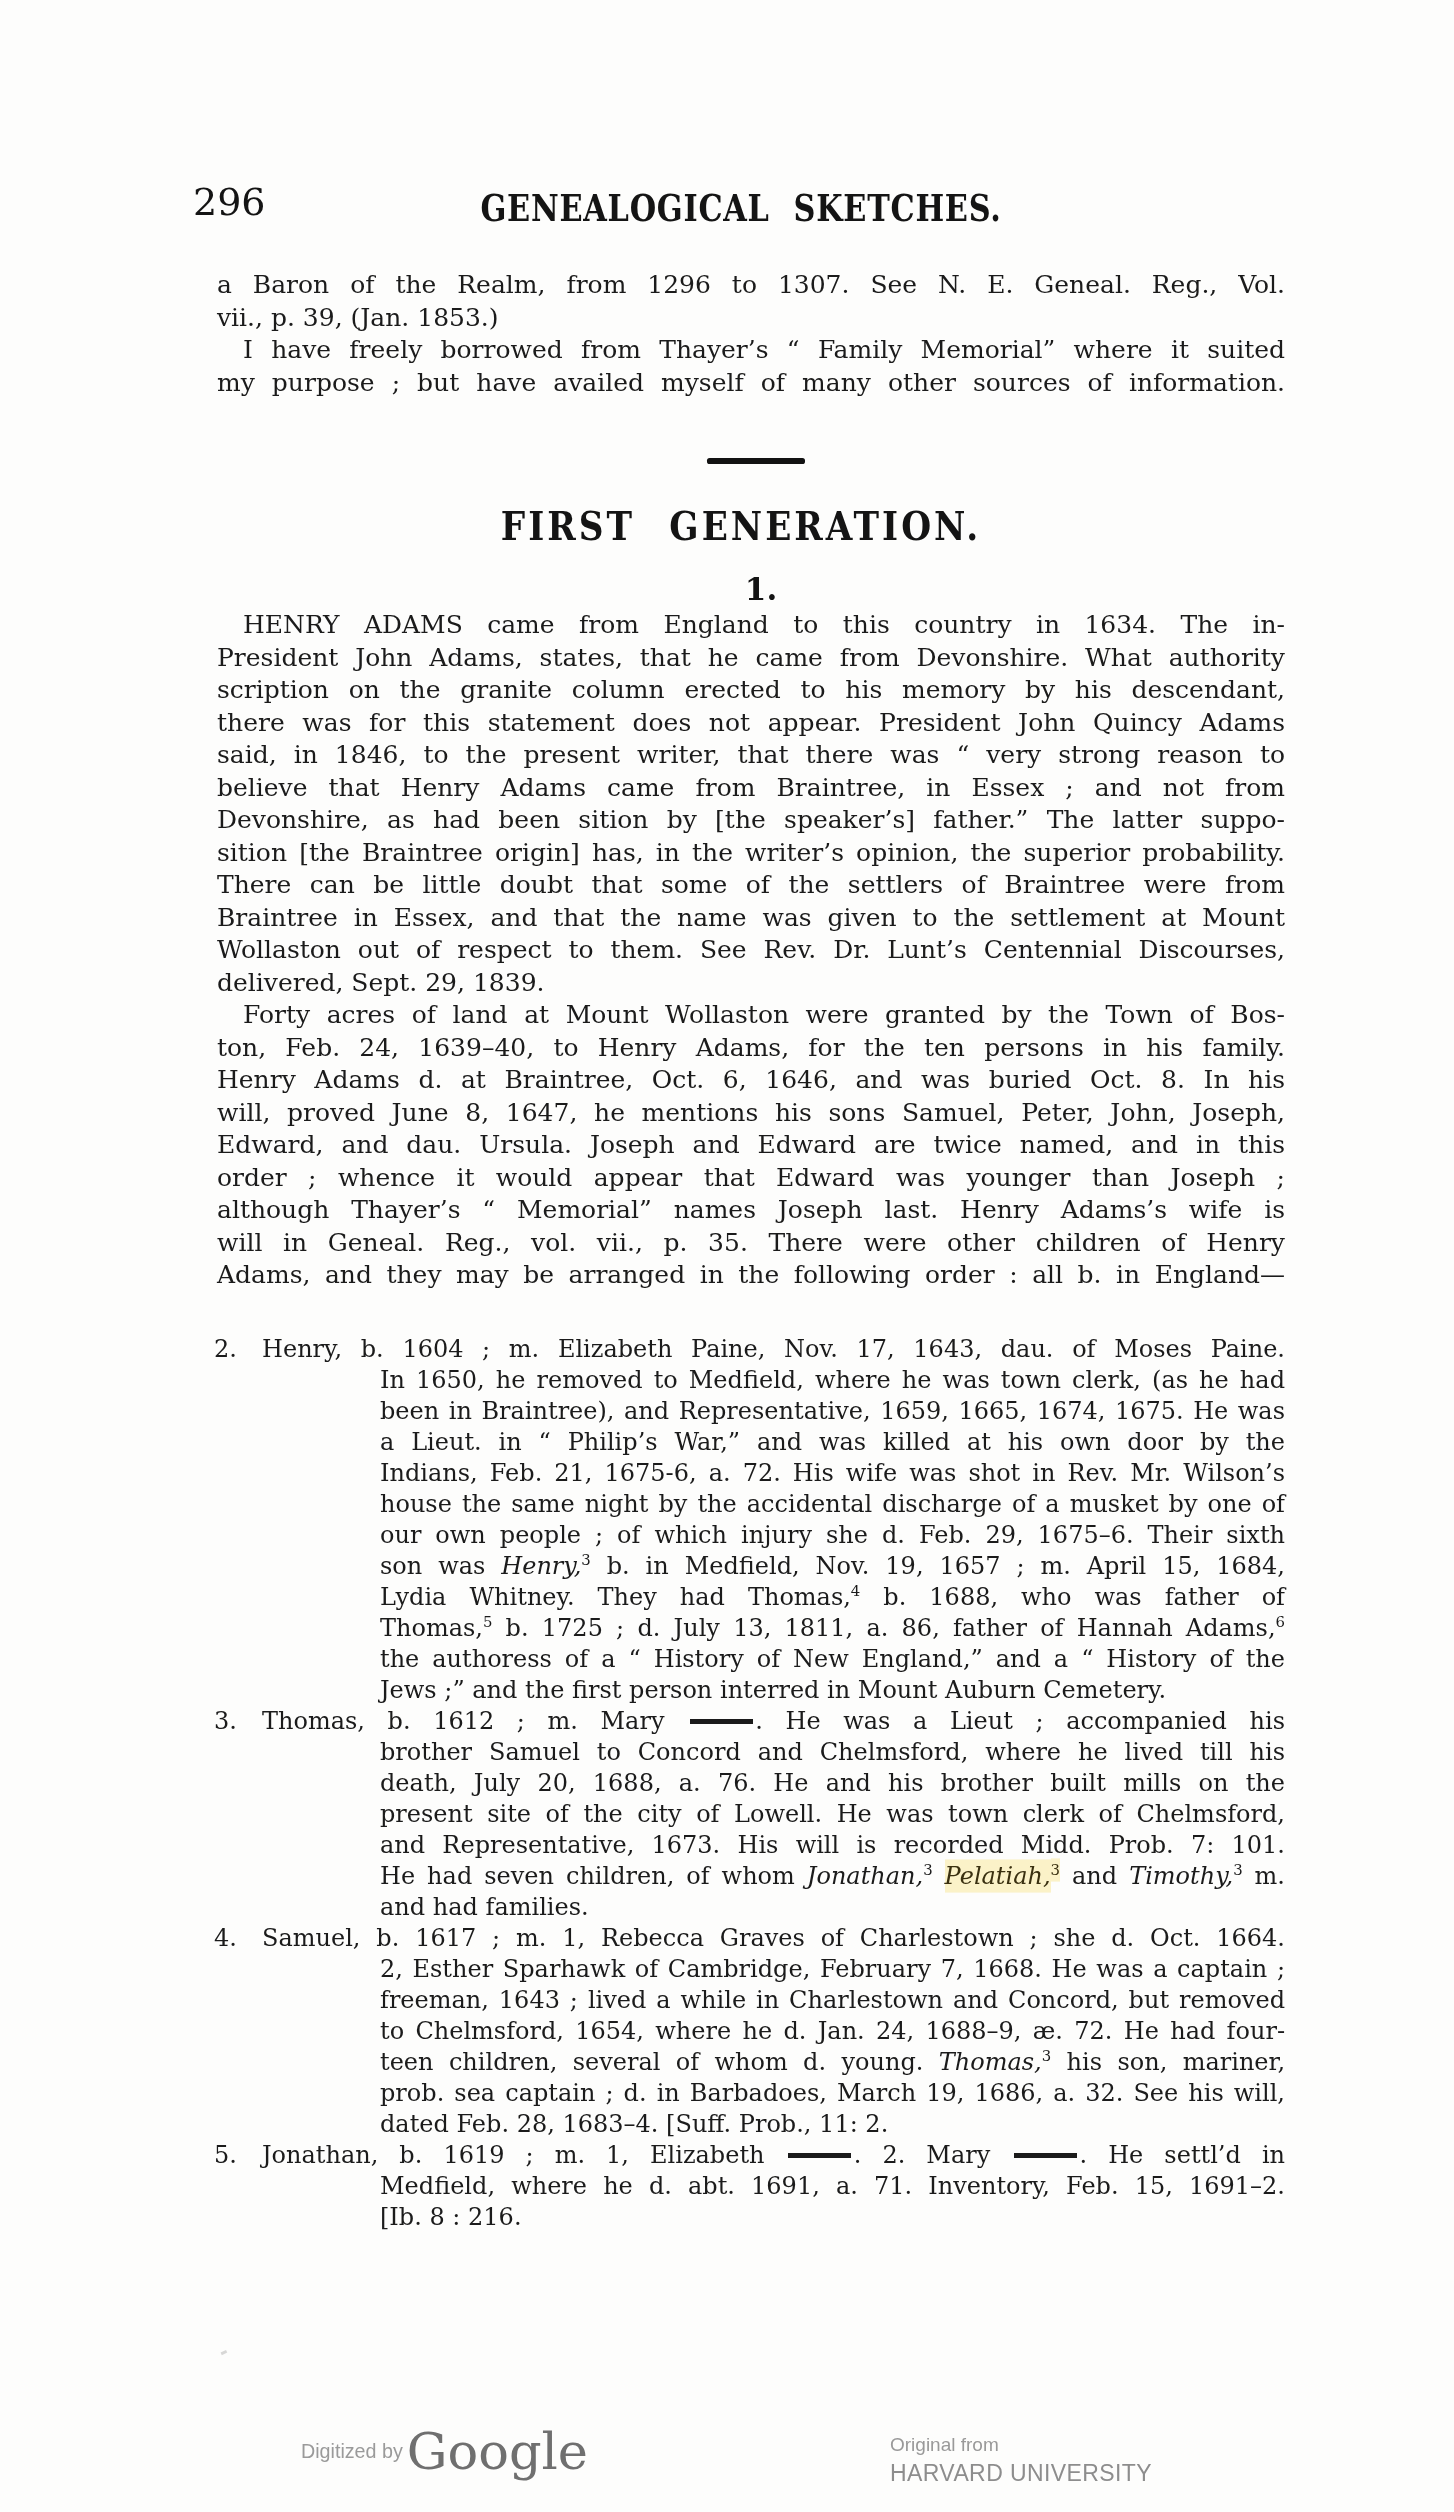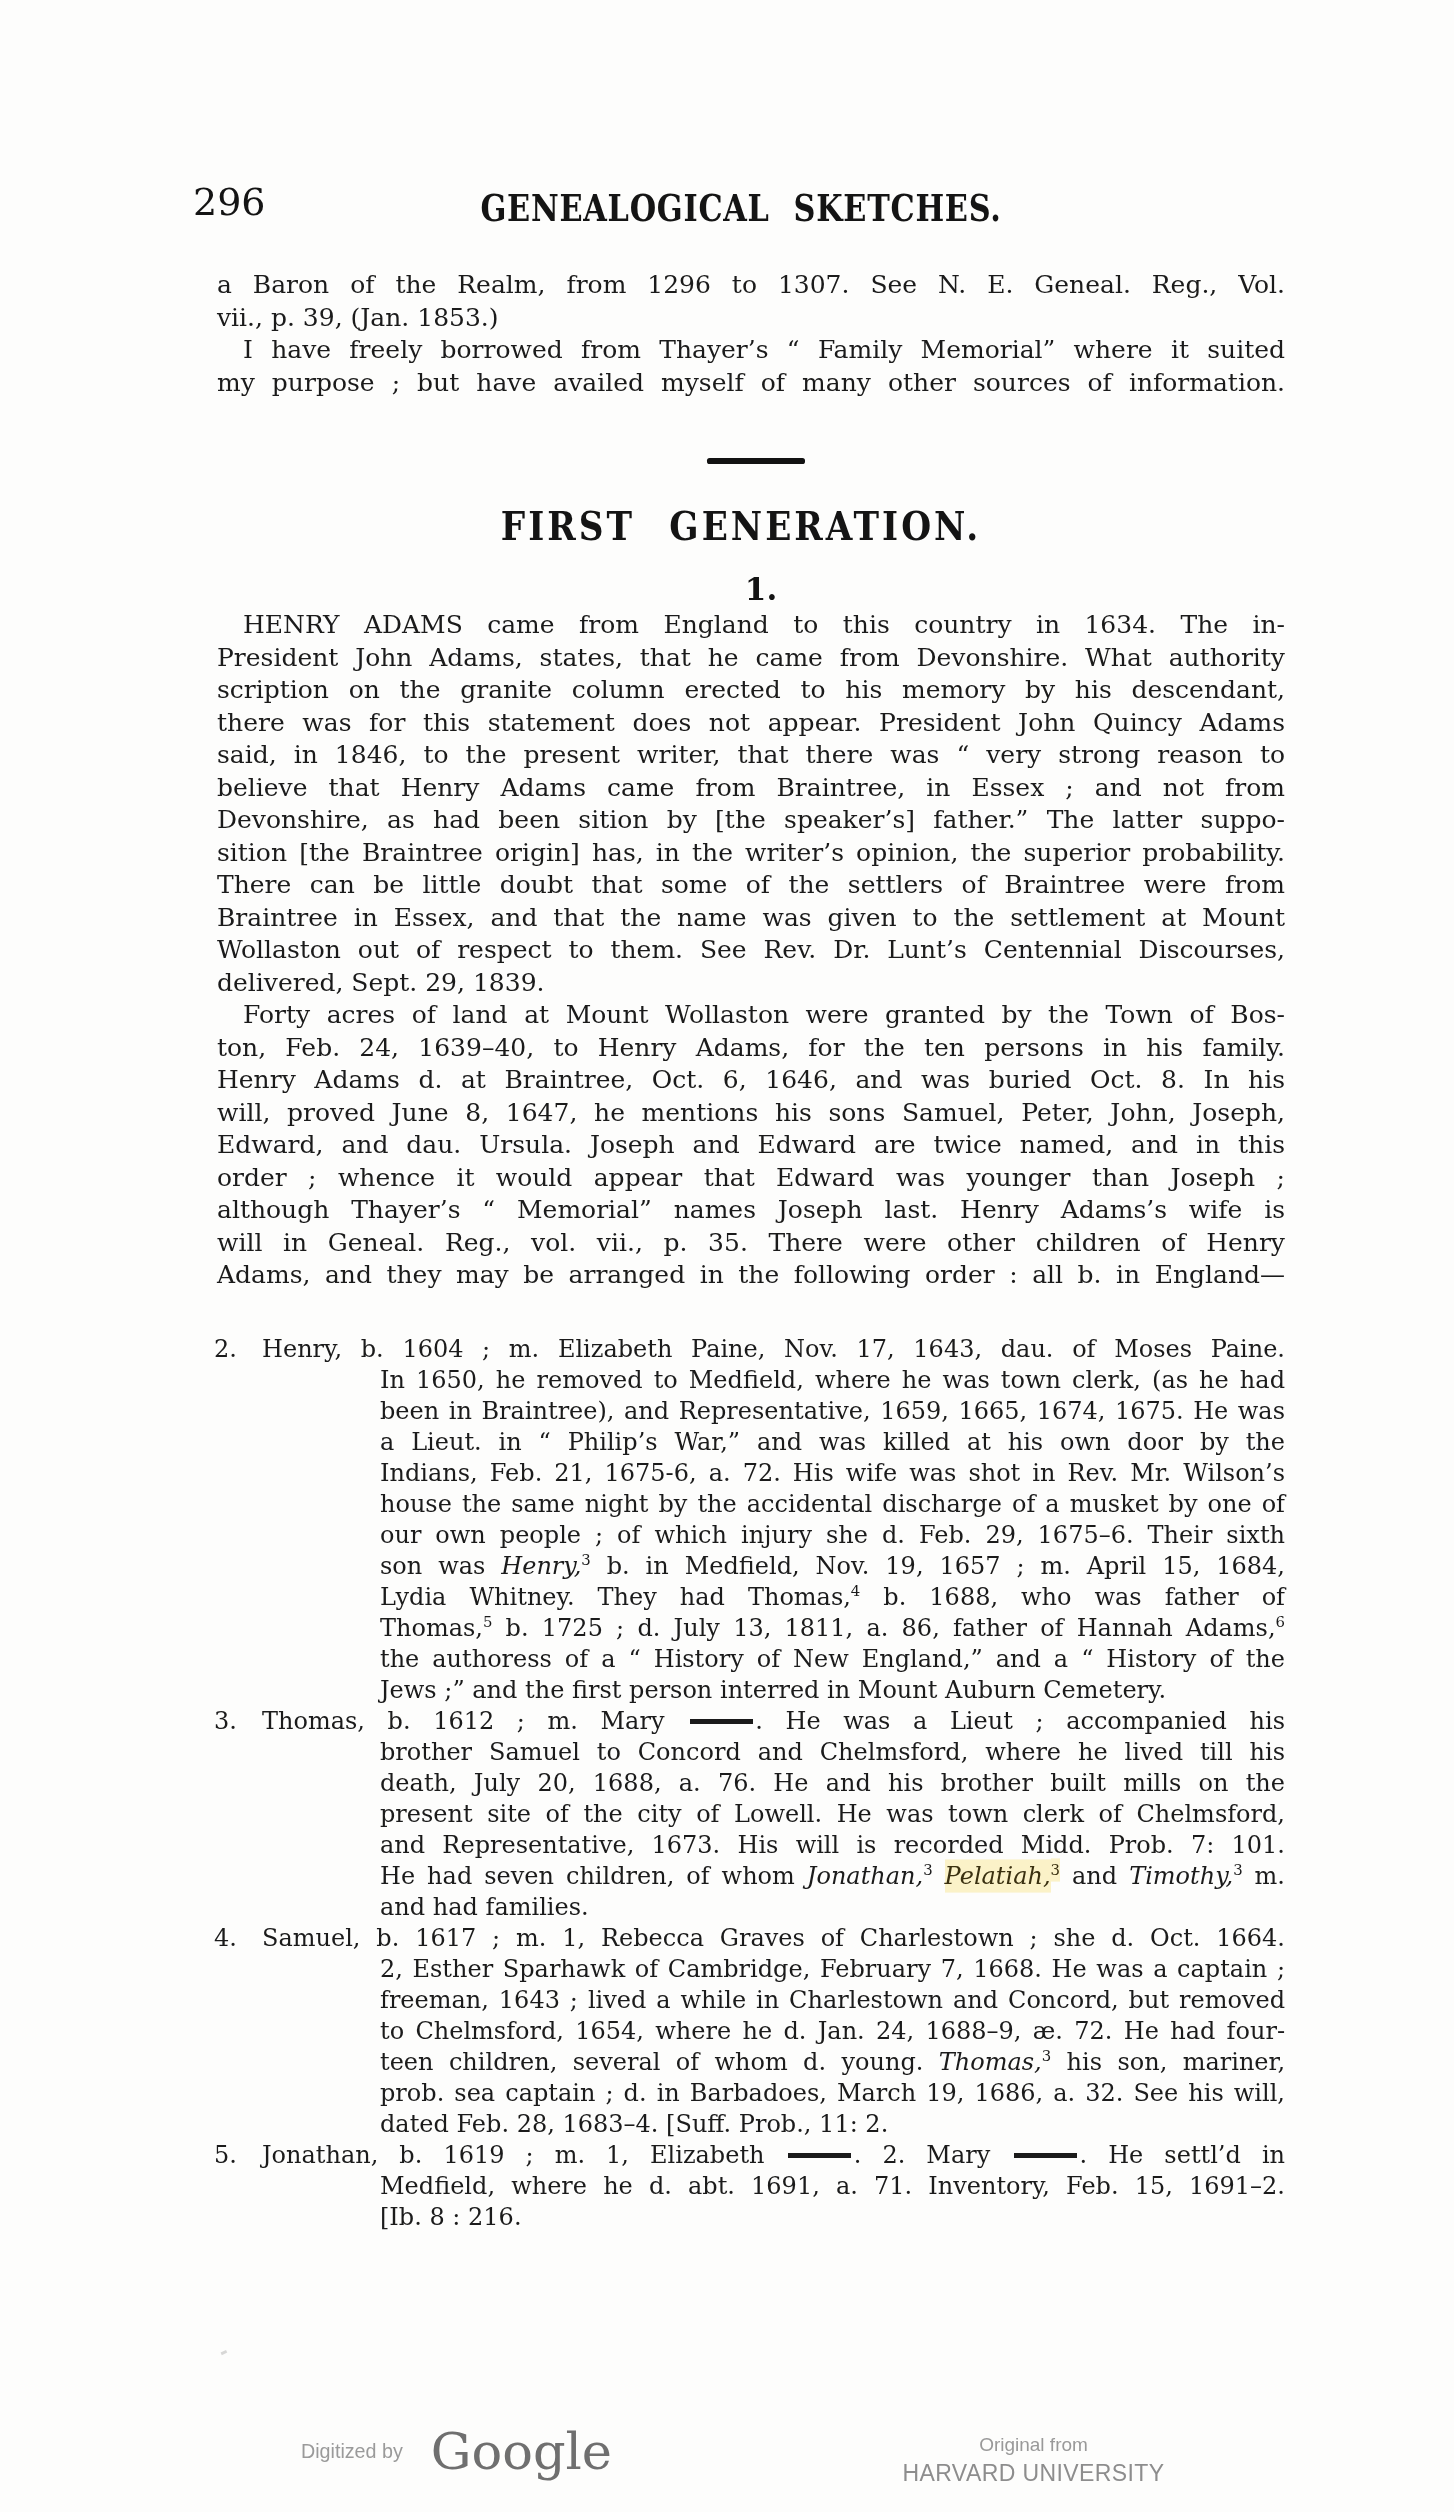--- a/index.html
+++ b/index.html
@@ -26,24 +26,24 @@
               vertical-align:0.22em;margin:0 2.6px;}
   .divider{position:absolute;left:707px;top:458px;width:98px;height:6px;background:#121212;
            border-radius:2.6px;}
   .sechead{position:absolute;left:197px;width:1088px;top:503px;text-align:center;
            font-size:39px;font-weight:600;letter-spacing:3.4px;word-spacing:22px;color:#141414;
            transform:scaleX(0.88);transform-origin:50% 0;}
   .entrynum1{position:absolute;left:217px;width:1088px;top:571px;text-align:center;
              font-size:31px;font-weight:700;color:#141414;}
   .artifact{position:absolute;left:221px;top:2351px;width:6px;height:3.4px;background:#a9a9a9;
             opacity:.45;transform:rotate(-25deg);}
-  .footer-left{position:absolute;left:301px;top:2426px;display:flex;align-items:center;gap:28px;}
+  .footer-left{position:absolute;left:301px;top:2426px;display:flex;align-items:center;gap:4px;}
   .digitized{font-family:"Liberation Sans",sans-serif;font-size:19.7px;color:#9a9a9a;}
   .glogo{font-family:"DejaVu Serif",serif;font-size:51px;line-height:1;color:#6f6f6f;}
-  .footer-right{position:absolute;left:890px;width:287px;top:2434px;text-align:center;
+  .footer-right{position:absolute;left:890px;width:287px;top:2434px;
                 font-family:"Liberation Sans",sans-serif;}
   .origfrom{font-size:19px;color:#999999;margin-bottom:4.3px;}
   .inst{font-size:23px;color:#8d8d8d;letter-spacing:0.4px;}
 </style>
 </head>
 <body>
 
 <div class="page">
   <div class="pagenum">296</div>
   <div class="runhead">GENEALOGICAL SKETCHES.</div>

